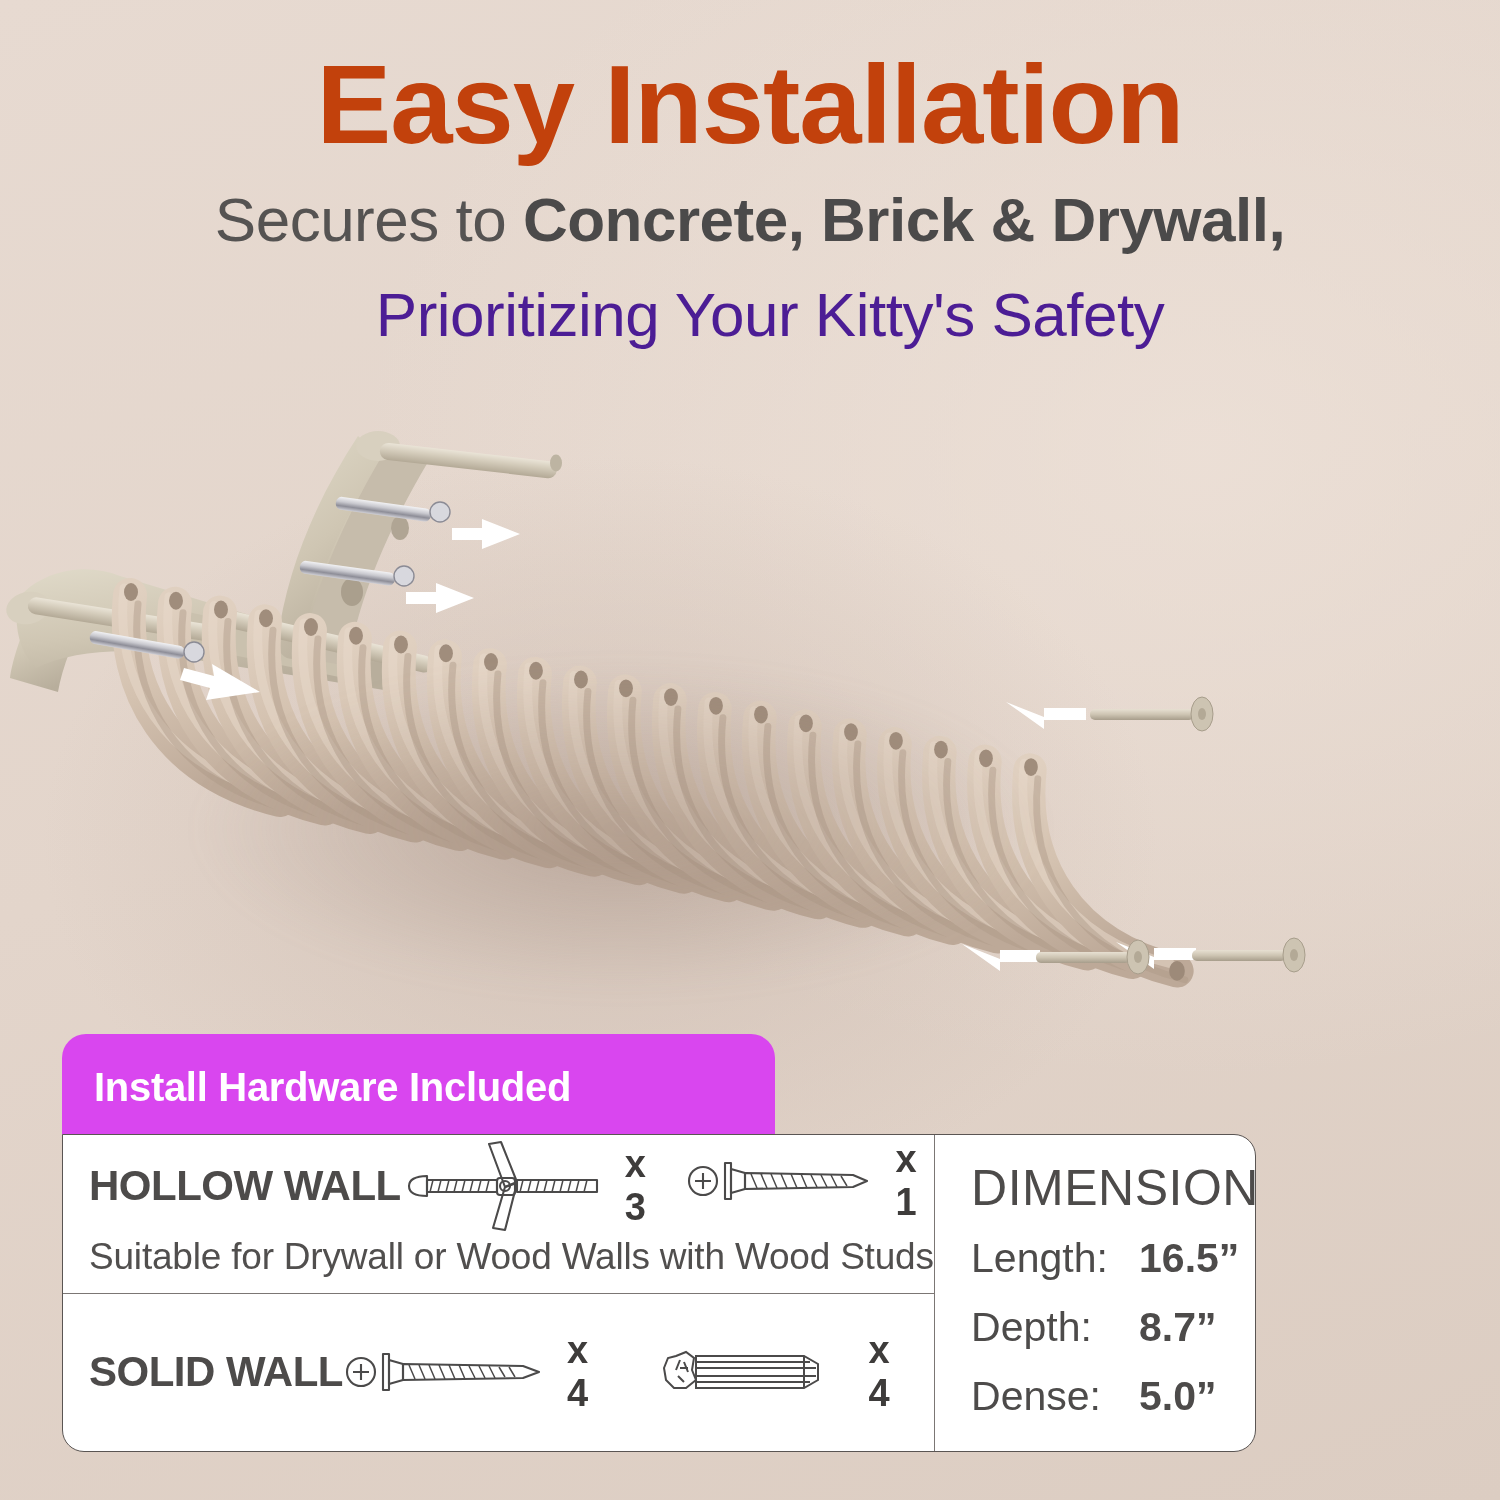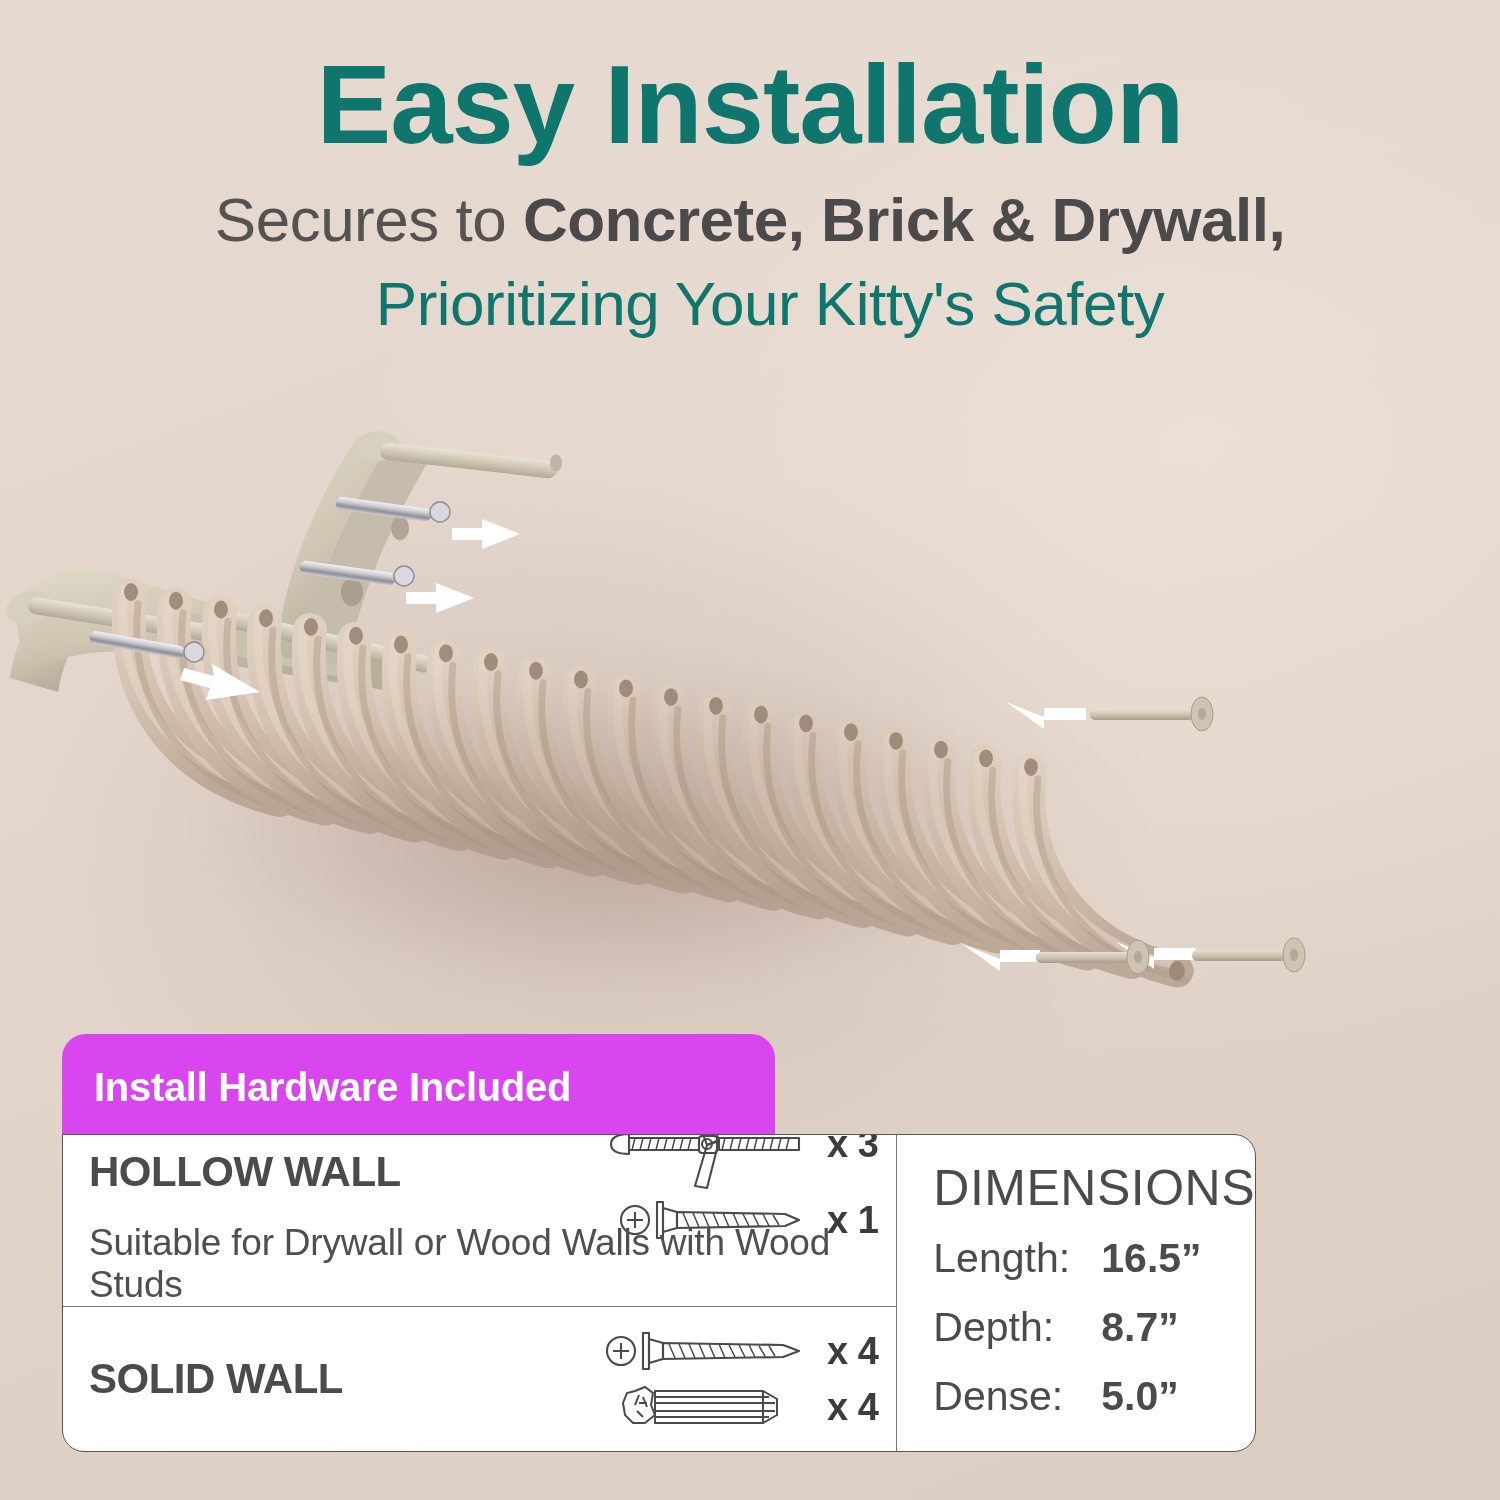--- a/index.html
+++ b/index.html
@@ -19,30 +19,30 @@
     background:
       radial-gradient(ellipse 900px 620px at 40% 56%, rgba(198,180,168,.55) 0%, rgba(198,180,168,0) 62%),
       radial-gradient(ellipse 1200px 900px at 80% 30%, rgba(238,226,217,.75) 0%, rgba(238,226,217,0) 70%),
       linear-gradient(160deg,#e7dad1 0%, #e3d5cb 45%, #dccdc2 100%);
   }
 
   
   .head{position:absolute;left:0;right:0;top:48px;text-align:center;}
   .title{
     font-size:112px;line-height:1.02;font-weight:bold;
-    color:#0f766e;letter-spacing:-1px;
+    color:#c2410c;letter-spacing:-1px;
     font-family:"Liberation Sans", sans-serif;
   }
   .sub{
     margin-top:22px;
     font-size:62px;line-height:1.17;color:#555352;
     font-weight:300;letter-spacing:-.5px;
   }
   .sub .b{font-weight:bold;color:#4b4a4a;margin-top:17px;}
-  .sub-line2{margin-top:11px;font-size:62px;line-height:1.17;color:#0f766e;font-weight:300;letter-spacing:-.5px;padding-left:40px;}
+  .sub-line2{margin-top:22px;font-size:62px;line-height:1.17;color:#4c1d95;font-weight:300;letter-spacing:-.5px;padding-left:40px;}
 
   
   .product{position:absolute;left:0;top:400px;width:1500px;height:680px;}
   .prod-shadow{
     position:absolute;left:90px;top:170px;width:1180px;height:470px;
     background:radial-gradient(ellipse 50% 48% at 45% 55%, rgba(150,128,115,.40) 0%, rgba(150,128,115,.16) 45%, rgba(150,128,115,0) 72%);
     filter:blur(14px);
   }
 
   
@@ -59,21 +59,21 @@
   .card{
     position:absolute;left:0;top:100px;width:1194px;height:318px;
     background:#ffffff;border:1.6px solid #5a5553;border-radius:0 22px 22px 22px;
     box-sizing:border-box;display:flex;overflow:hidden;
   }
   .card-left{width:996px;display:flex;flex-direction:column;border-right:1.6px solid #7b7674;box-sizing:border-box;}
   .hw-row{flex:1;display:flex;flex-direction:column;justify-content:center;padding:0 0 0 26px;box-sizing:border-box;}
   .hw-row.top{border-bottom:1.6px solid #7b7674;}
   .hw-top-line{display:flex;align-items:center;height:74px;}
   .hw-name{font-size:42px;font-weight:bold;color:#4d4b4a;letter-spacing:-.5px;white-space:nowrap;}
-  .hw-items{display:flex;align-items:flex-end;margin-left:auto;padding-right:18px;flex-direction:column;}
+  .hw-items{display:flex;align-items:flex-start;margin-left:auto;padding-right:18px;}
   .hw-item{display:flex;align-items:center;}
   .hw-item + .hw-item{margin-left:40px;}
   .hw-qty{font-size:38px;font-weight:bold;color:#3e3c3b;margin-left:14px;letter-spacing:-.5px;}
   .hw-desc{font-size:37px;color:#514f4e;font-weight:400;letter-spacing:-.2px;margin-top:13px;}
 
   .card-right{flex:1;padding:24px 0 0 36px;box-sizing:border-box;}
   .dim-title{font-size:50px;color:#4d4b4a;font-weight:500;letter-spacing:.5px;}
   .dim-list{margin-top:18px;}
   .dim-row{display:flex;align-items:baseline;font-size:41px;color:#4d4b4a;margin-bottom:22px;}
   .dim-k{font-weight:300;min-width:168px;}

